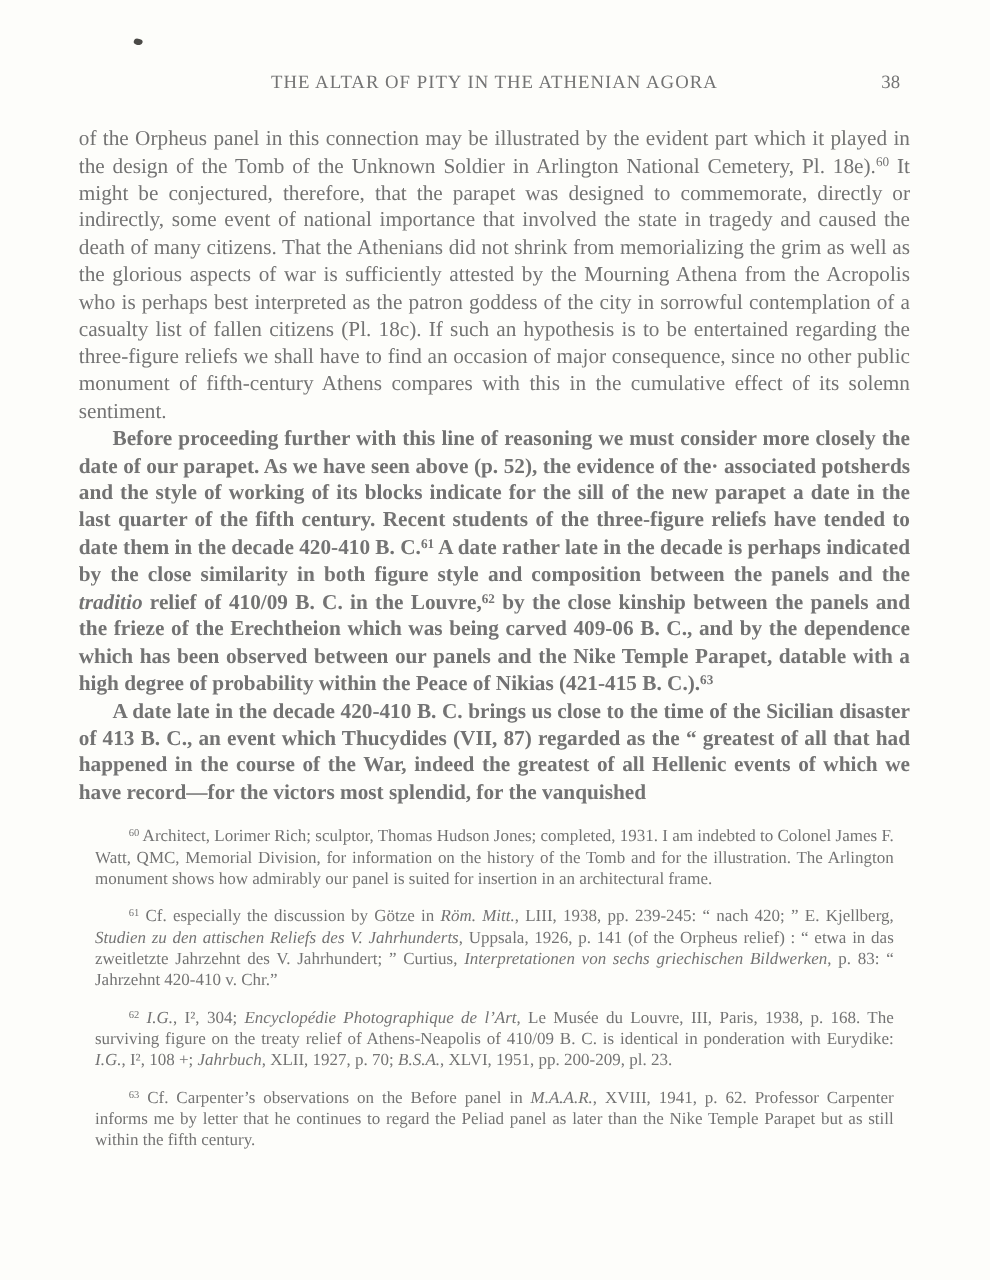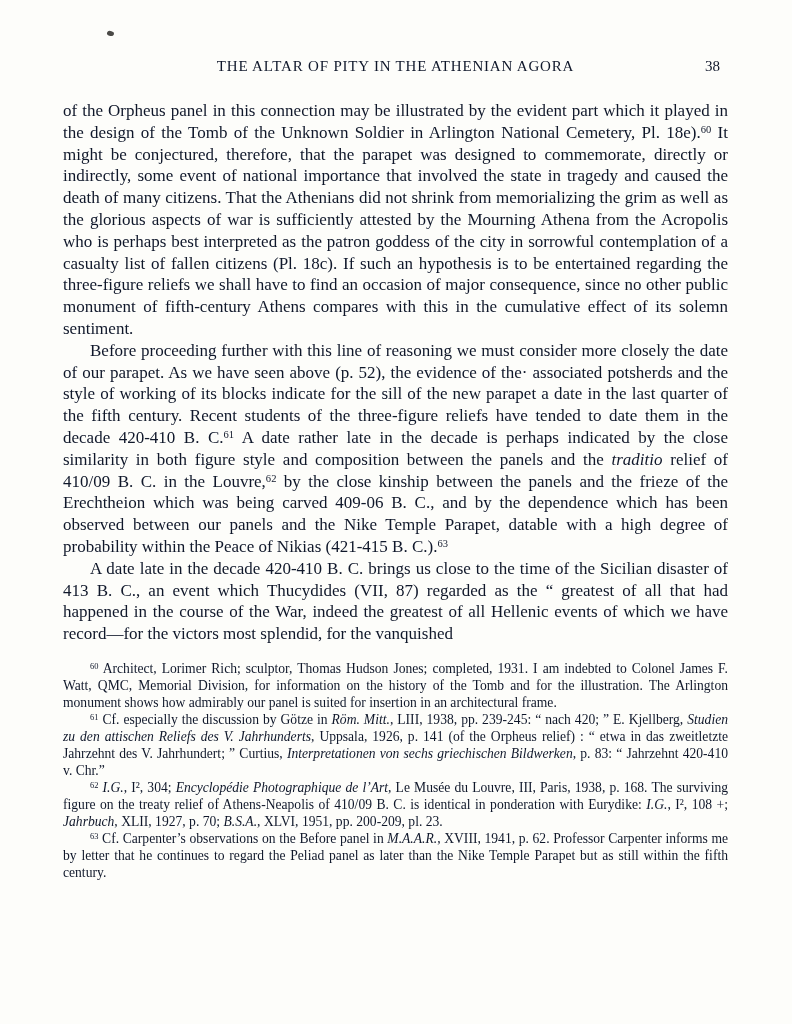--- a/index.html
+++ b/index.html
@@ -4,21 +4,21 @@
 <style>
   html, body { margin: 0; padding: 0; }
   body { background: #ffffff; }
 
   .sheet {
     position: relative;
     width: 792px;
     height: 1024px;
     box-sizing: border-box;
     background: #fdfdfa;
-    color: #0f172a;
+    color: #737373;
     font-family: "Liberation Serif", "DejaVu Serif", serif;
     padding: 56px 64px 0 63px;
     overflow: hidden;
   }
 
   .page-header {
     position: relative;
     height: 20px;
     line-height: 20px;
     font-size: 15px;
@@ -34,25 +34,25 @@
     right: 8px;
     top: 0;
   }
 
   .body-text p {
     margin: 0;
     text-align: justify;
     font-size: 17px;
     line-height: 21.8px;
   }
-  .body-text p.indent { text-indent: 27px; }
+  .body-text p.indent { text-indent: 27px; font-weight: bold; }
 
   .footnotes { margin-top: 15px; }
   .footnotes p {
-    margin: 0;
+    margin: 13px;
     text-align: justify;
     font-size: 13.6px;
     line-height: 17px;
     text-indent: 27px;
   }
 
   sup {
     font-size: 62%;
     line-height: 0;
     position: relative;

